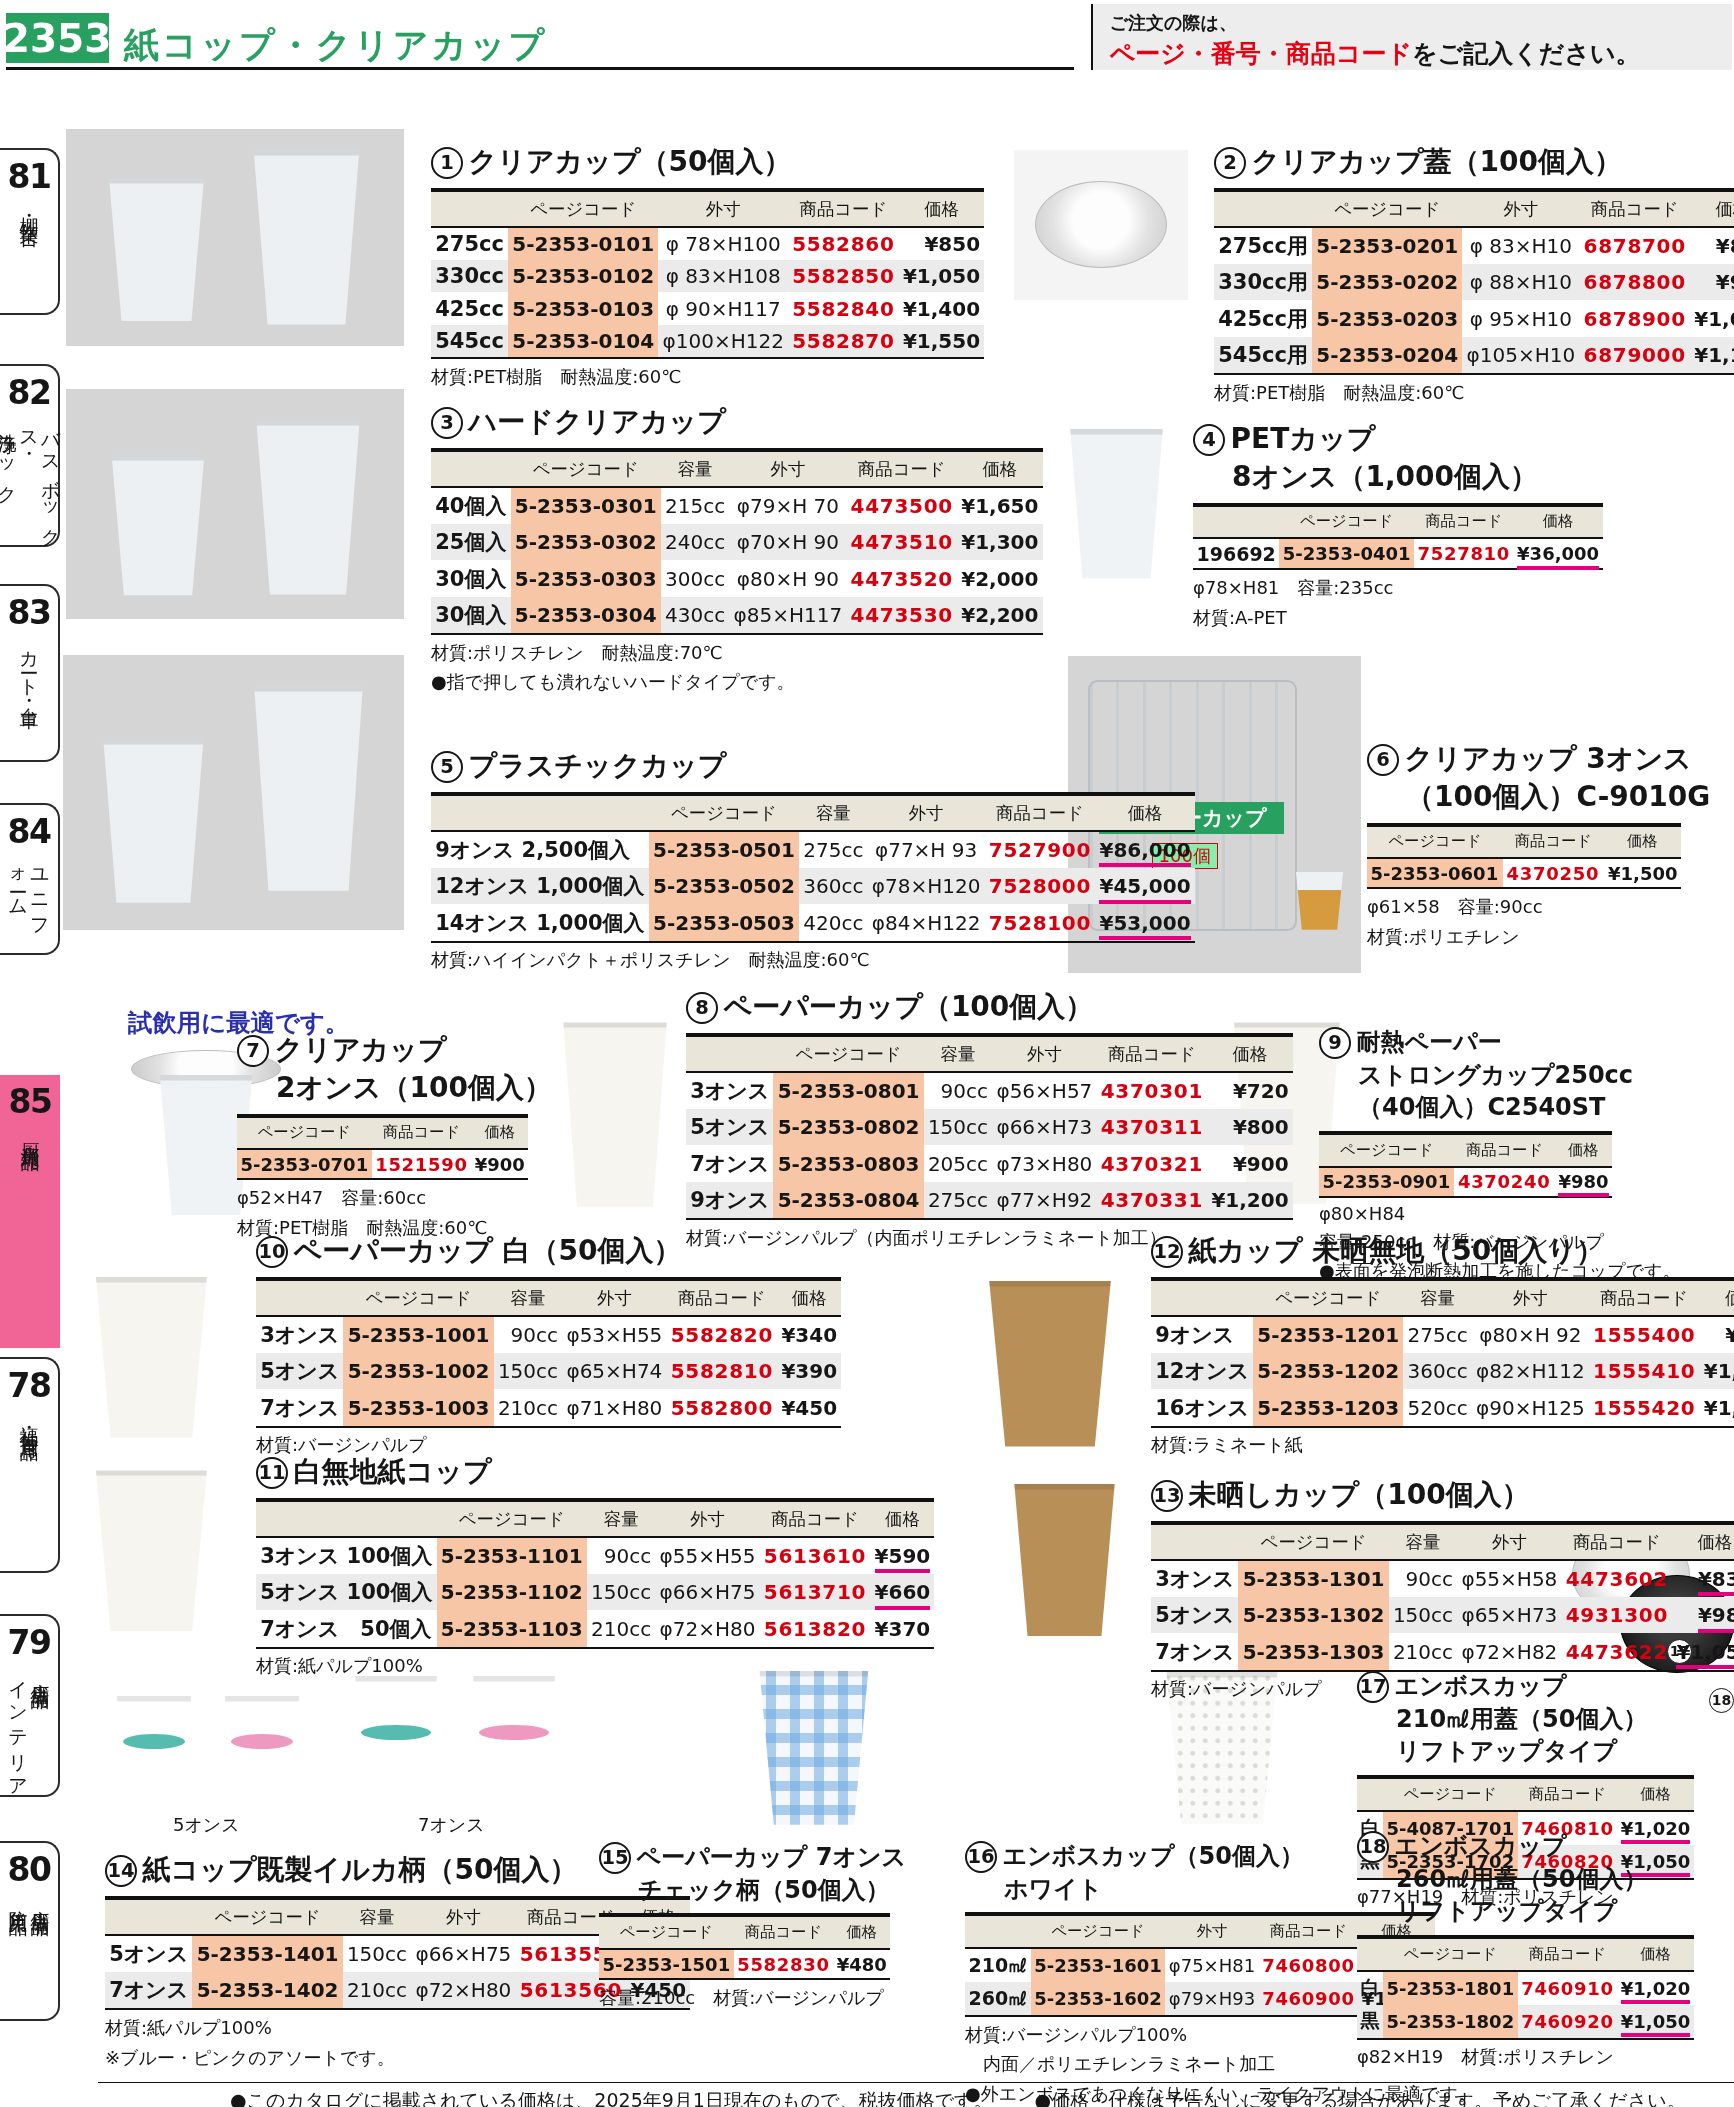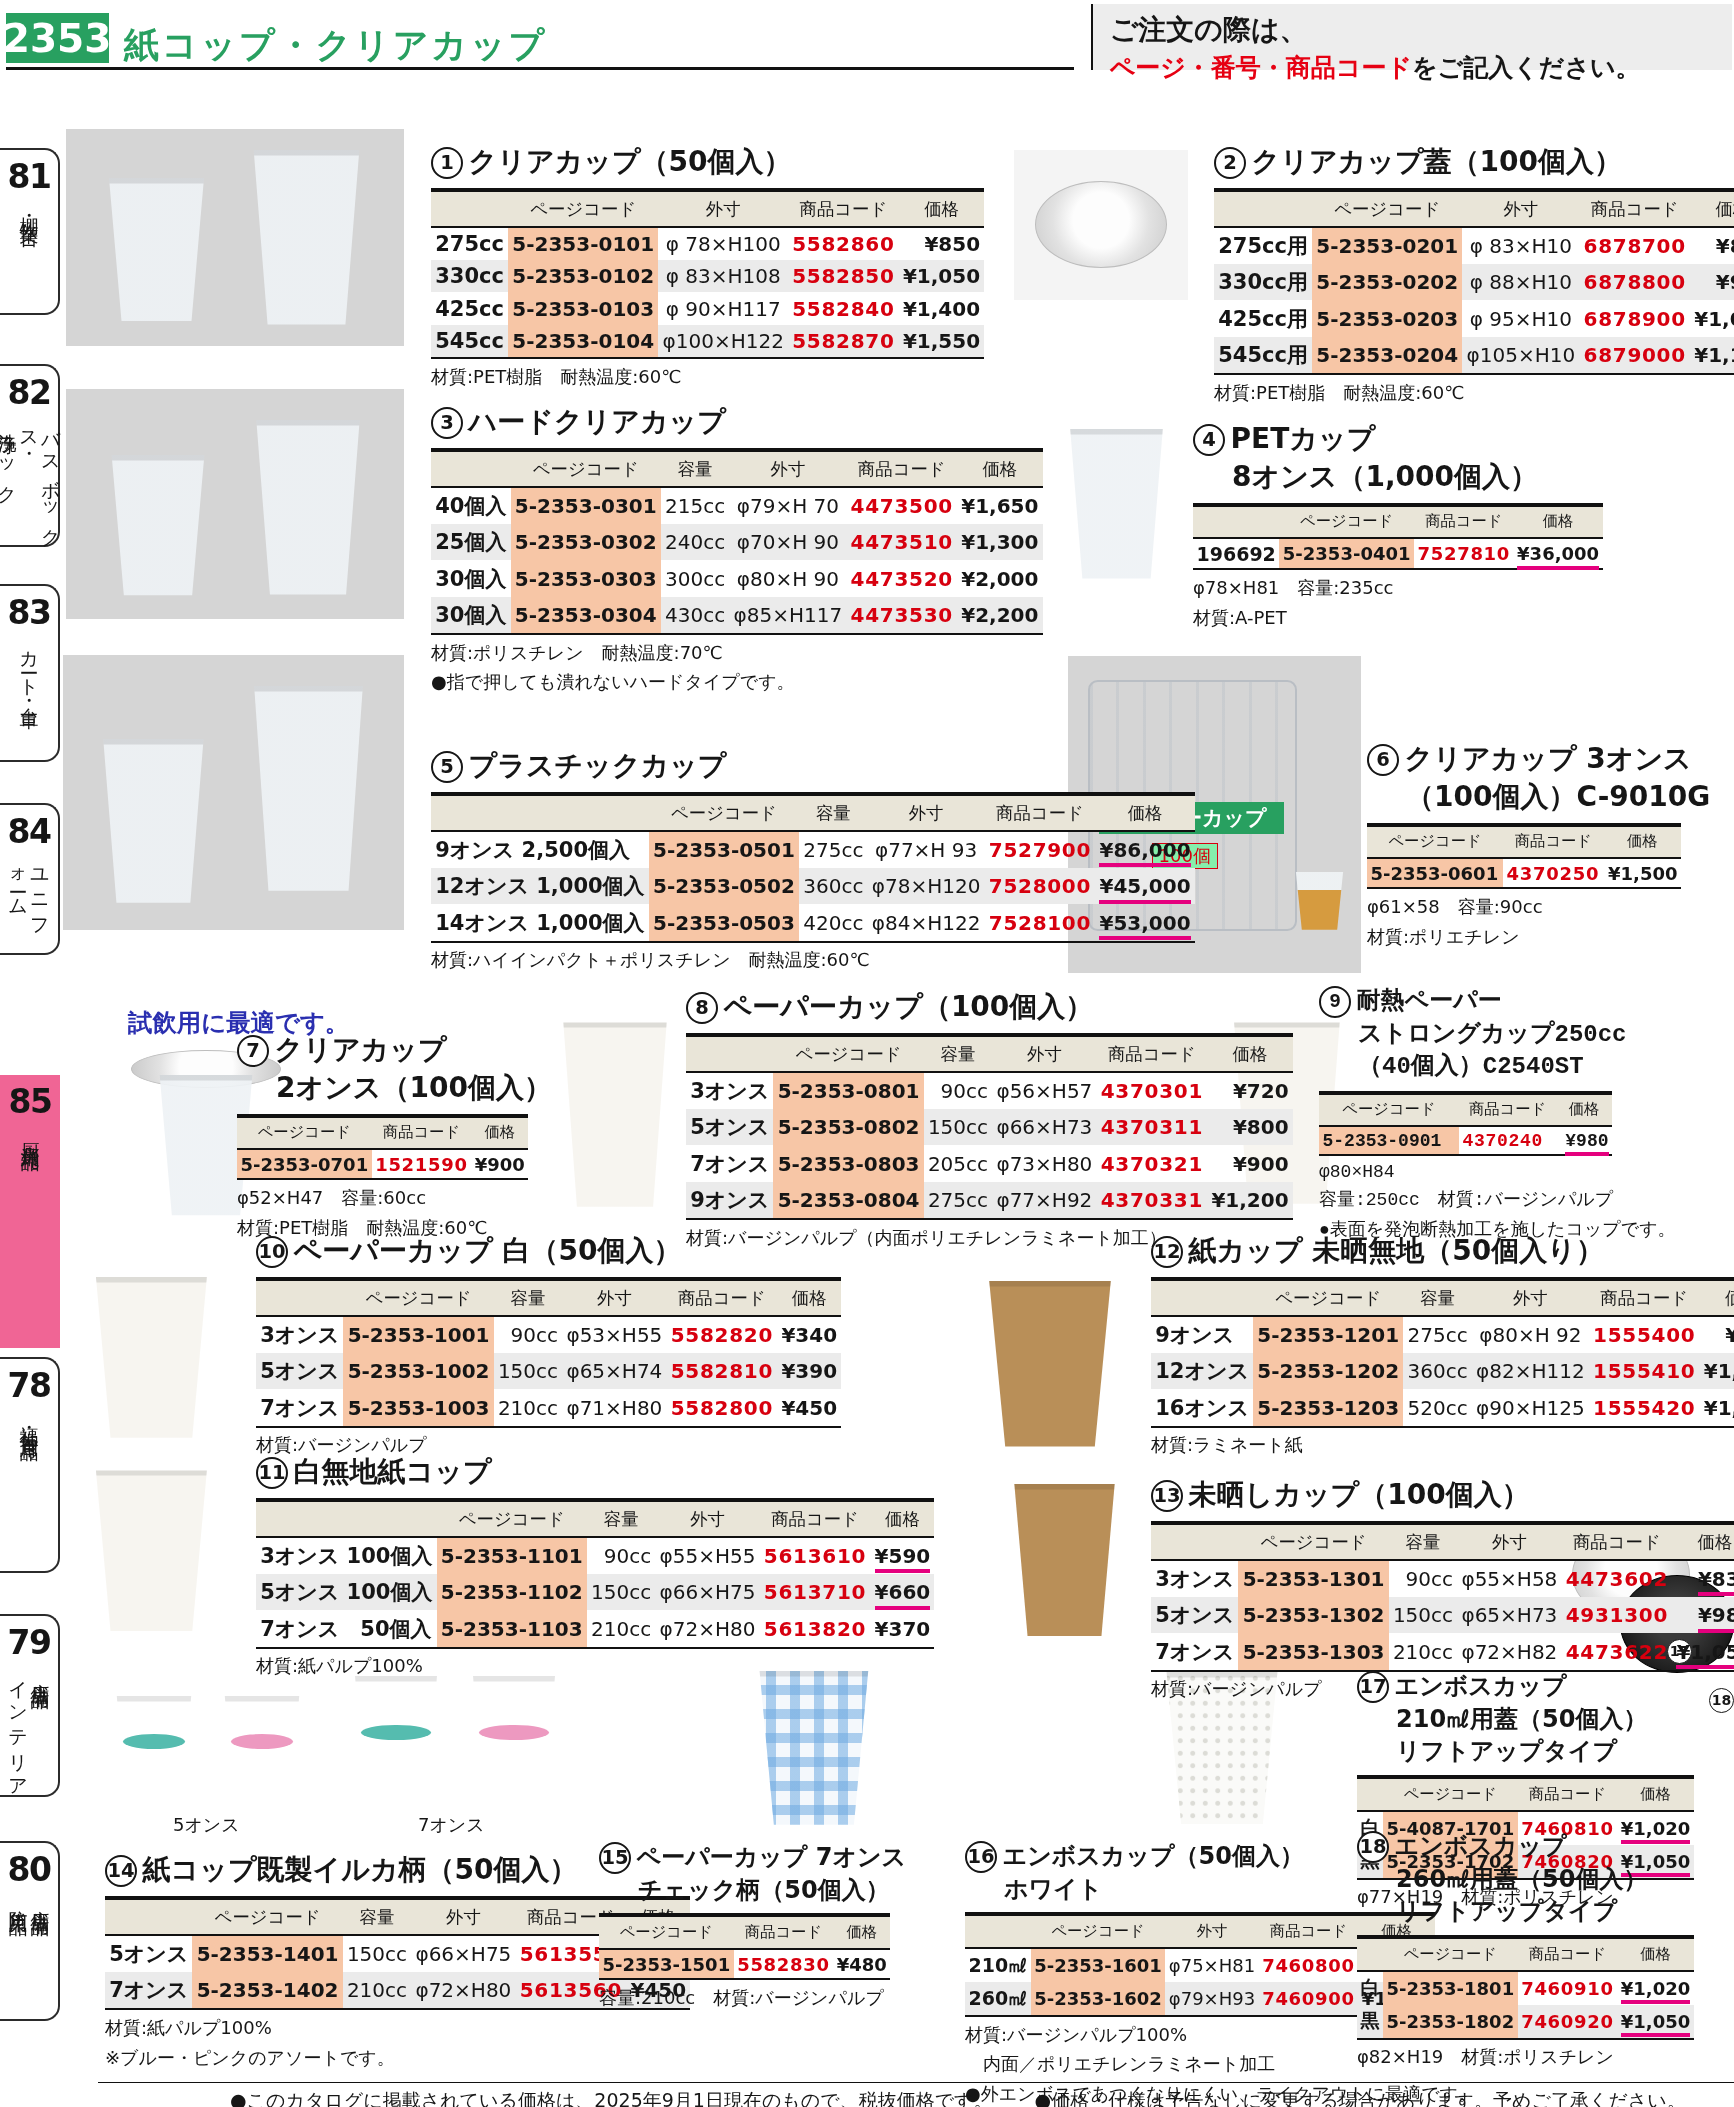--- a/index.html
+++ b/index.html
@@ -6,21 +6,21 @@
   body { width:1734px; height:2108px; position:relative; background:#ffffff;
          font-family:"DejaVu Sans","Liberation Sans",sans-serif; color:#161616; }
   .abs { position:absolute; }
 
   
   .pagenum-box { background:#28a060; color:#fff; font-size:39px; font-weight:bold;
                  display:flex; align-items:center; justify-content:center; }
   .page-title { color:#28a060; font-size:35px; font-weight:bold; letter-spacing:2.8px; white-space:nowrap; }
   .header-rule { background:#111; }
   .order-note { background:#ededed; border-left:2.8px solid #111; padding:7px 0 0 16.7px; }
-  .order-note .l1 { font-size:28px; font-weight:bold; }
+  .order-note .l1 { font-size:18px; font-weight:bold; }
   .order-note .l2 { font-size:25px; font-weight:bold; margin-top:1.4px; }
   .order-note .red { color:#e60012; }
 
   
   .tab { left:0; width:60px; border:2.1px solid #2b2b2b; border-left:none;
          border-radius:0 15.3px 15.3px 0; background:#fff;
          display:flex; flex-direction:column; align-items:center; padding-top:7px; }
   .tab.active { background:#f06595; border:none; border-radius:0; }
   .tab .num { font-size:33px; font-weight:bold; letter-spacing:-1.4px; }
   .tab .vlab { writing-mode:vertical-rl; text-orientation:upright; font-size:19px;
@@ -562,21 +562,21 @@
             <td class="c-price">¥1,200</td>
           </tr>
         </tbody>
       </table>
     </div>
   <div>
       <div class="note">材質:バージンパルプ（内面ポリエチレンラミネート加工）</div>
     </div>
 </div>
 
-<div class="pblock tbl-sm t-sm" style="left:1319px; top:986px; width:293px;font-family:Liberation Mono, monospace;">
+<div class="pblock tbl-sm t-sm" style="left:1319px; top:1026px; width:293px;">
   <div>
       <div class="tline"><span class="circ">9</span><span>耐熱ペーパー</span></div>
       <div class="tline tind"><span>ストロングカップ250cc</span></div>
       <div class="tline tind"><span>（40個入）C2540ST</span></div>
     </div>
   <div class="tblwrap">
       <table class="ptable">
         <thead>
           <tr>
             <th class="c-pagecode">ページコード</th>

